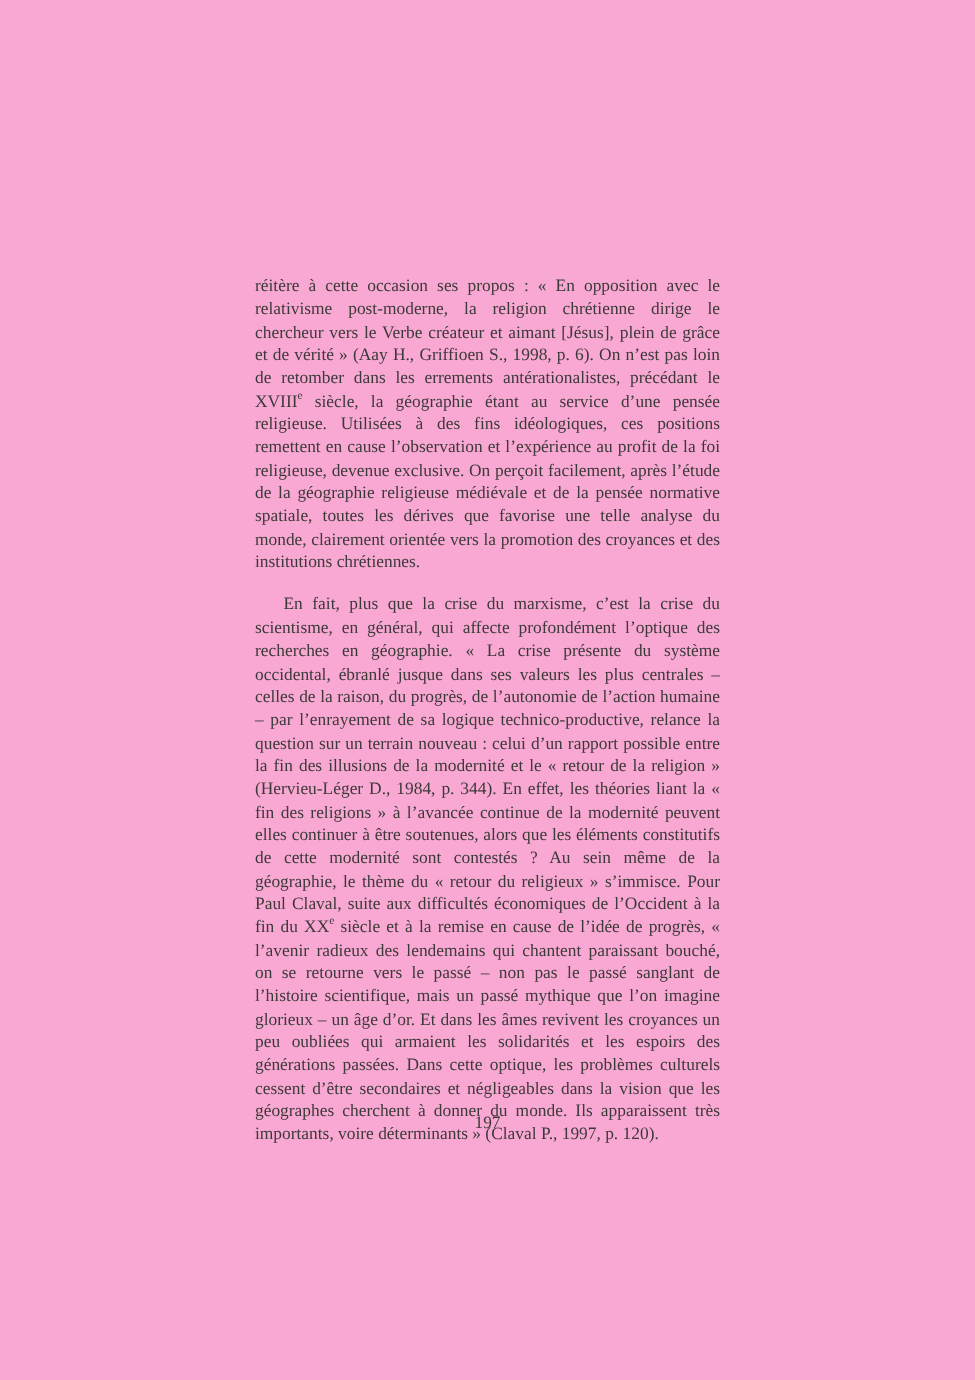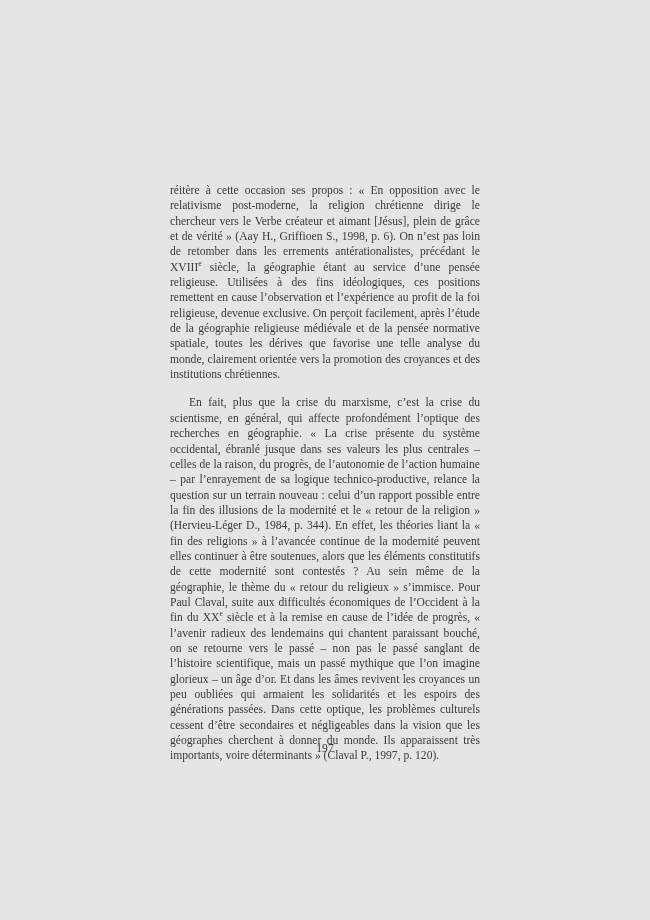--- a/index.html
+++ b/index.html
@@ -6,21 +6,21 @@
   html, body {
     margin: 0;
     padding: 0;
     background: #ffffff;
   }
 
   .page {
     position: relative;
     width: 650px;
     height: 920px;
-    background: #e5e5e5;
+    background: #f9a8d4;
     margin: 0 auto;
     overflow: hidden;
     font-family: "Liberation Serif", "DejaVu Serif", serif;
   }
 
   .text-block {
     position: absolute;
     left: 170px;
     top: 183px;
     width: 310px;

